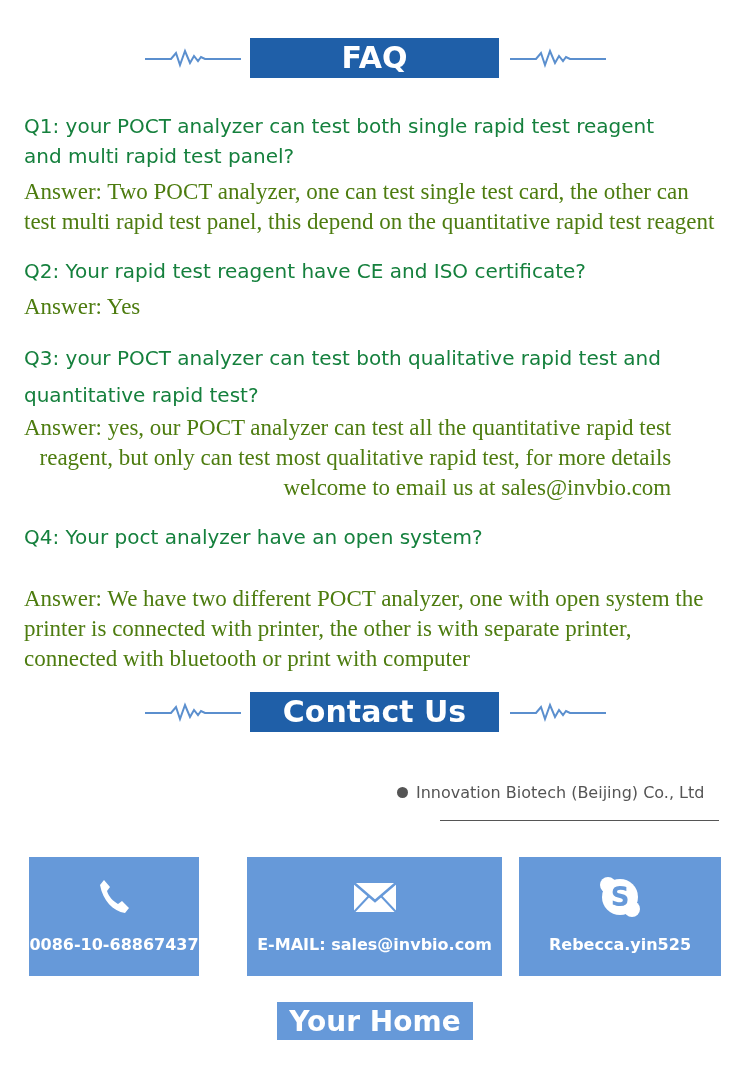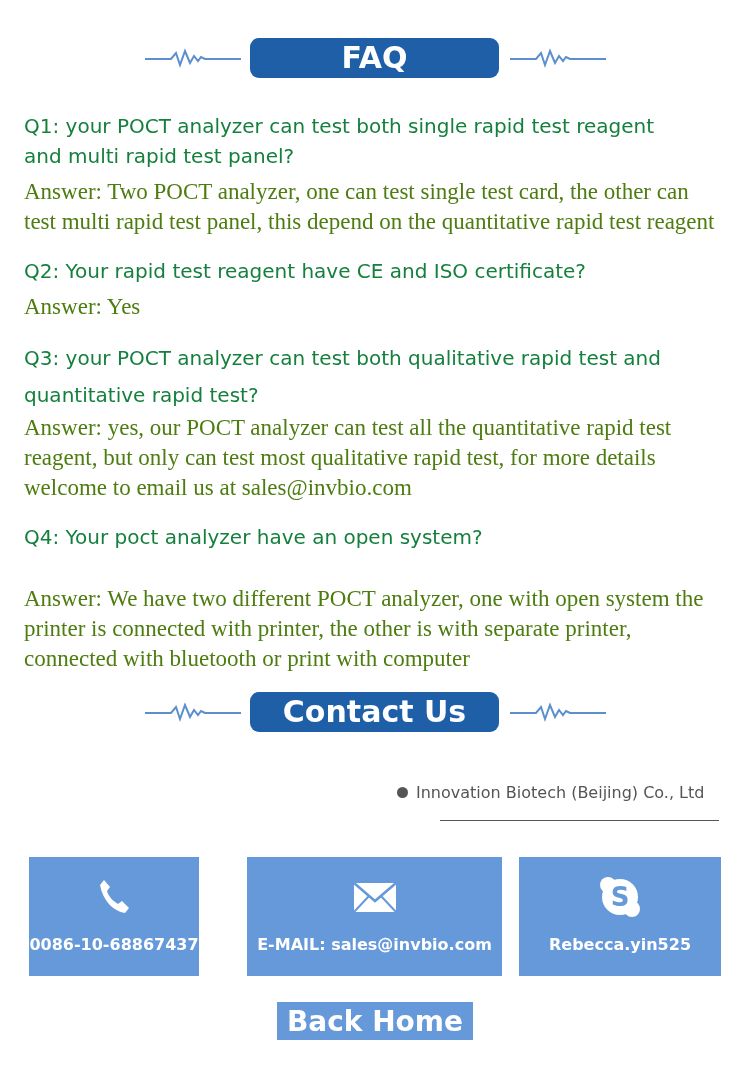--- a/index.html
+++ b/index.html
@@ -1,21 +1,21 @@
 <!DOCTYPE html>
 <html><head>
   <meta charset="utf-8">
   <style>
     html, body { margin: 0; padding: 0; background: #ffffff; }
     body { width: 750px; height: 1066px; position: relative; overflow: hidden;
            font-family: "Liberation Sans", "DejaVu Sans", sans-serif; }
     .banner { position: absolute; left: 0; width: 750px; height: 40px; }
     .banner .title-box { position: absolute; left: 250px; top: 0; width: 249px; height: 40px;
            background: #1f5fa8; color: #ffffff; font-weight: bold; font-size: 30px;
-           line-height: 40px; text-align: center; font-family: "DejaVu Sans", sans-serif; border-radius: 9px; }
+           line-height: 40px; text-align: center; font-family: "DejaVu Sans", sans-serif; }
     .banner .wave { position: absolute; top: 10px; width: 96px; height: 20px; }
     .banner .wave.left { left: 145px; }
     .banner .wave.right { left: 510px; }
     .q { position: absolute; left: 24px; color: #15803d; font-size: 20px; line-height: 30px;
          font-family: "DejaVu Sans", sans-serif; letter-spacing: 0px; white-space: pre-line; }
     .a { position: absolute; left: 24px; color: #4d7c0f; font-size: 23px; line-height: 30px;
          font-family: Liberation Serif, serif; white-space: pre-line; }
     .company { position: absolute; left: 397px; top: 783px; color: #555555; font-size: 16px;
          font-family: "DejaVu Sans", sans-serif; display: flex; align-items: center; justify-content: space-between; }
     .company .dot { width: 11px; height: 11px; border-radius: 50%; background: #555555; margin-right: 8px; }
@@ -44,21 +44,21 @@
 <div class="q" style="top:111px;">Q1: your POCT analyzer can test both single rapid test reagent
 and multi rapid test panel?</div>
 <div class="a" style="top:177px;">Answer: Two POCT analyzer, one can test single test card, the other can
 test multi rapid test panel, this depend on the quantitative rapid test reagent</div>
 
 <div class="q" style="top:256px;">Q2: Your rapid test reagent have CE and ISO certificate?</div>
 <div class="a" style="top:292px;">Answer:  Yes</div>
 
 <div class="q" style="top:340px; line-height:37px;">Q3: your POCT analyzer can test both qualitative rapid test and
 quantitative rapid test?</div>
-<div class="a" style="top:413px;">Answer: yes, our POCT analyzer can test all the quantitative rapid test
+<div class="a" style="top:413px;text-align:right;">Answer: yes, our POCT analyzer can test all the quantitative rapid test
 reagent, but only can test most qualitative rapid test, for more details
 welcome to email us at sales@invbio.com</div>
 
 <div class="q" style="top:522px;">Q4: Your poct analyzer have an open system?</div>
 <div class="a" style="top:584px;">Answer: We have two different POCT analyzer, one with open system the
 printer is connected with printer, the other is with separate printer,
 connected with bluetooth or print with computer</div>
 
 <div class="banner" style="top:692px;">
   <svg class="wave left" viewBox="0 0 96 20">
@@ -96,13 +96,13 @@
 <div class="card" style="left:519px; width:202px;">
   <svg class="icon" viewBox="0 0 46 40">
     <circle cx="23" cy="20" r="18" fill="#ffffff"></circle>
     <circle cx="11" cy="8" r="8" fill="#ffffff"></circle>
     <circle cx="35" cy="32" r="8" fill="#ffffff"></circle>
     <text x="23" y="29" text-anchor="middle" font-size="26" font-weight="bold" fill="#6699d9" font-family="DejaVu Sans, sans-serif">S</text>
   </svg>
   <div class="label">Rebecca.yin525</div>
 </div>
 
-<div class="back-home">Back Home</div>
+<div class="back-home">Your Home</div>
 
 </body></html>

